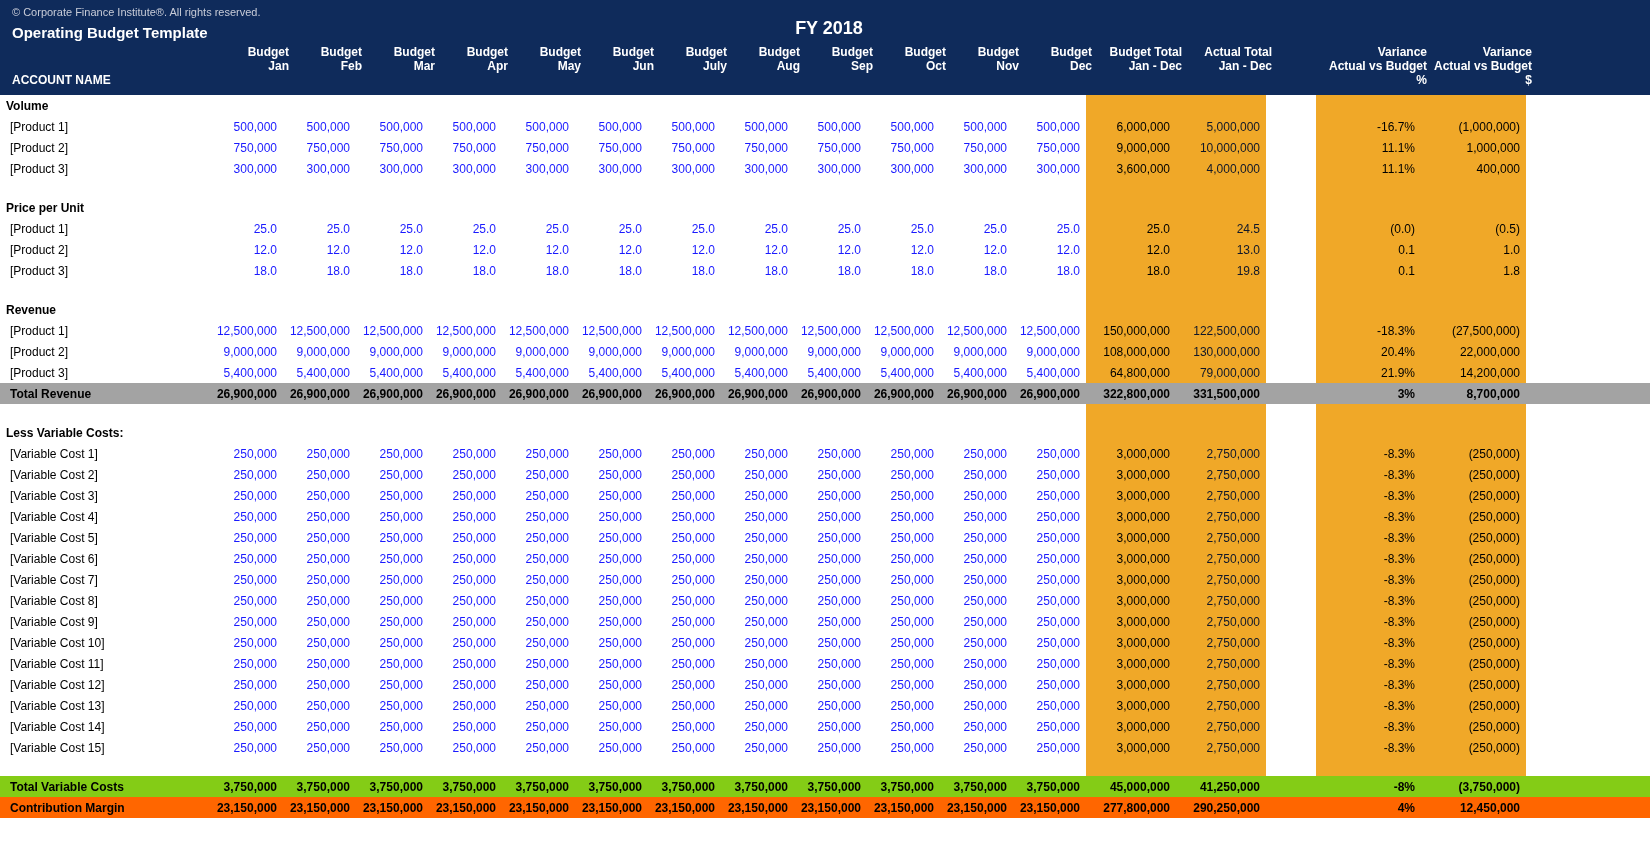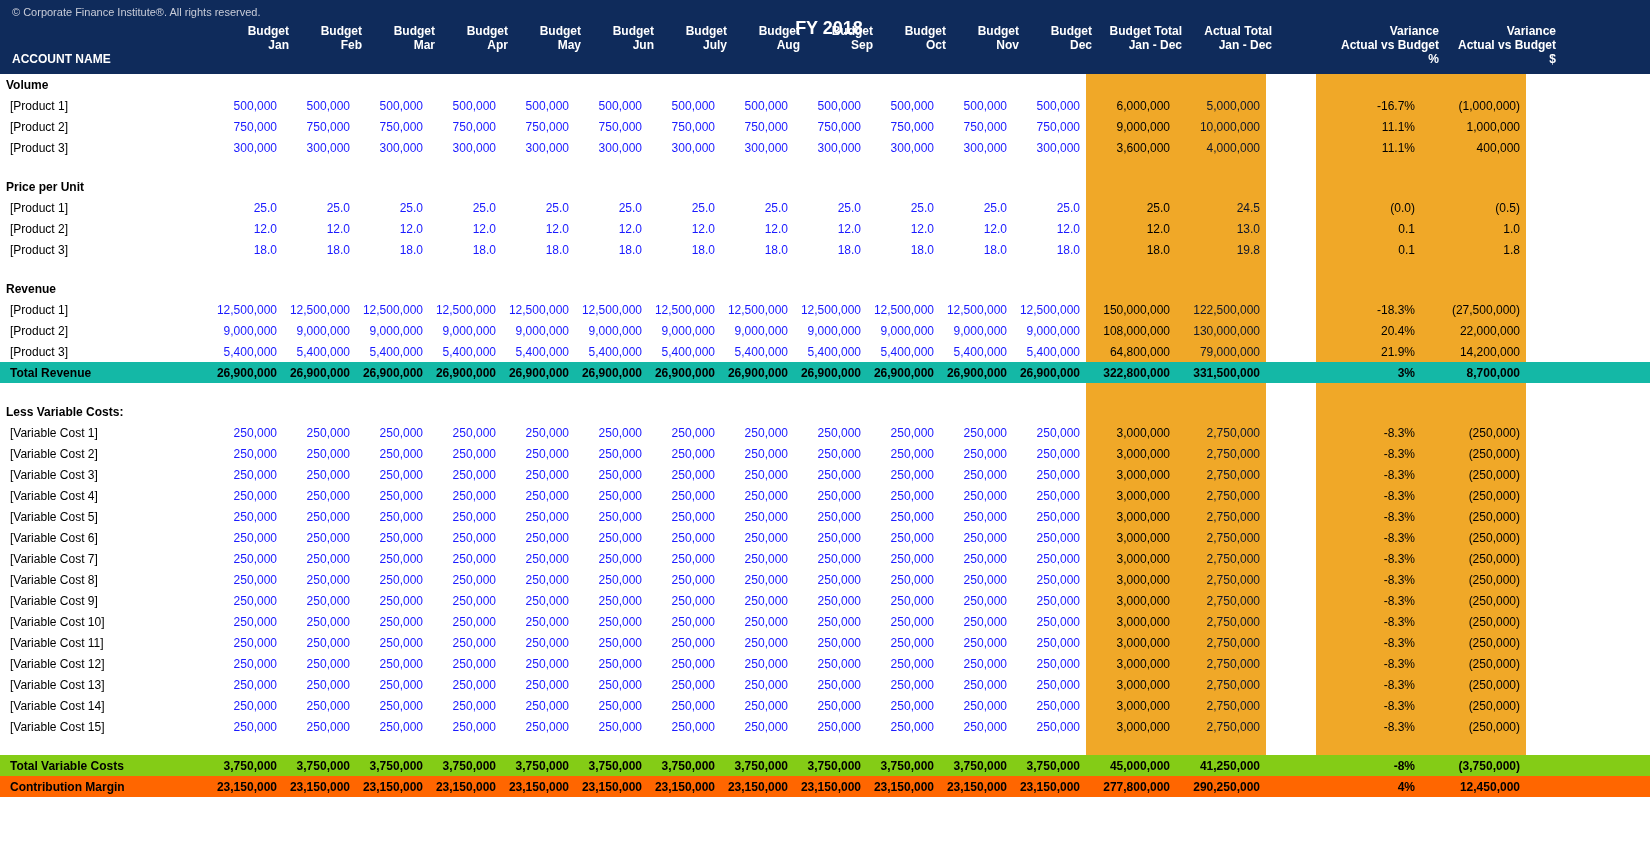--- a/index.html
+++ b/index.html
@@ -40,21 +40,21 @@
   .col-headers {
     display: flex;
     color: #fff;
     font-weight: bold;
     font-size: 12px;
   }
   .col-headers .label-col { width: 210px; padding-left: 0; display:flex; flex-direction:column; justify-content:flex-end; }
   .col-headers .month-col { width: 73px; text-align: right; padding-right: 6px; }
   .col-headers .tot-col { width: 90px; text-align: right; padding-right: 6px; }
   .col-headers .gap-col.gap2 { width: 50px; }
-  .col-headers .var-col { width: 105px; text-align: right; padding-right: 6px; margin-left: 12px; }
+  .col-headers .var-col { width: 105px; text-align: right; padding-right: 6px; }
   .hdr-stack { display:flex; flex-direction:column; align-items:flex-end; }
   .hdr-stack .line { white-space: nowrap; text-align: right; }
   .account-head { font-weight: bold; }
 
   .body {
     padding: 0;
   }
   .row {
     display: flex;
     align-items: center;
@@ -83,21 +83,21 @@
   }
   .row .tot-col.actual { color: #0f172a; }
   .row .var-col {
     width: 105px;
     text-align: right;
     padding-right: 6px;
     color: #000;
   }
 
   
-  .row.total-rev { background: #14b8a6; color: #000; font-weight: bold; }
+  .row.total-rev { background: #a3a3a3; color: #000; font-weight: bold; }
   .row.total-rev .label-col, .row.total-rev .month-col, .row.total-rev .tot-col, .row.total-rev .var-col { color: #000; }
   .row.total-var { background: #84cc16; font-weight: bold; }
   .row.total-var .label-col, .row.total-var .month-col, .row.total-var .tot-col, .row.total-var .var-col { color: #000; }
   .row.contrib { background: #ff6600; font-weight: bold; }
   .row.contrib .label-col, .row.contrib .month-col, .row.contrib .tot-col, .row.contrib .var-col { color: #000; }
 
   .row.spacer { height: 18px; }
 
   
   .strip {
@@ -111,20 +111,21 @@
   .body { position: relative; border-radius: 15px; }
   .row { position: relative; z-index: 1; }
   .row > div { position: relative; z-index: 2; }
 </style>
 </head>
 <body>
 
 <div class="header-bar">
   <div class="copyright">© Corporate Finance Institute®. All rights reserved.</div>
   <div class="fy">FY 2018</div>
+  <div class="title">Operating Budget Template</div>
   <div class="col-headers">
     <div class="label-col">
       <div class="account-head">ACCOUNT NAME</div>
     </div>
     <div id="hdr-months" style="display:flex;">
         <div class="month-col">
           <div class="hdr-stack">
             <span class="line">Budget</span>
             <span class="line">Jan</span>
           </div>

